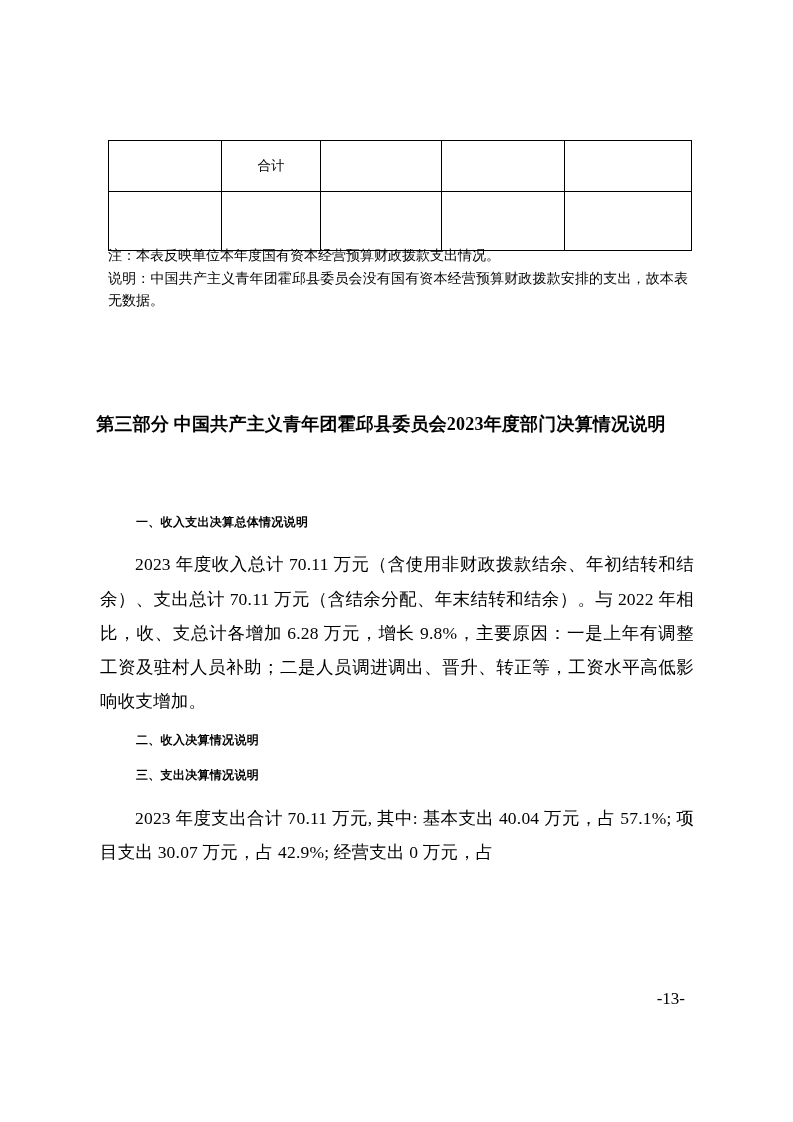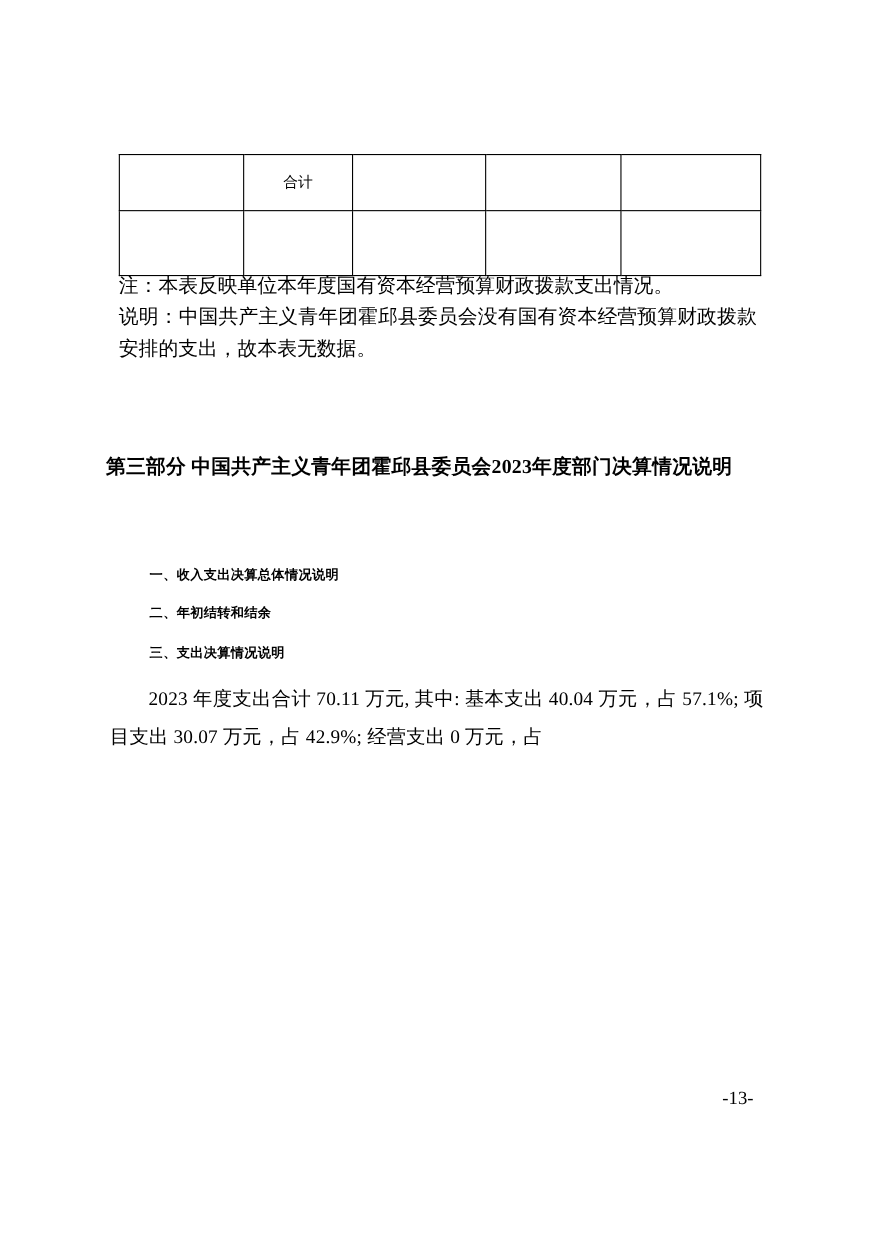--- a/index.html
+++ b/index.html
@@ -52,23 +52,23 @@
   .col3 { width: 120px; }
   .col4 { width: 122px; }
   .col5 { width: 126px; }
 
   
   .notes {
     position: absolute;
     left: 108px;
     top: 245px;
     width: 580px;
-    font-size: 18px;
+    font-size: 14px;
     line-height: 1.62;
-    font-family: Liberation Sans, sans-serif;
+    font-family: Liberation Serif, serif;
   }
   .notes p {
     margin: 0;
     text-align: justify;
   }
 
   
   .sec-title {
     position: absolute;
     left: 84px;
@@ -145,22 +145,23 @@
 
   <div class="notes">
     <p>注：本表反映单位本年度国有资本经营预算财政拨款支出情况。</p>
     <p>说明：中国共产主义青年团霍邱县委员会没有国有资本经营预算财政拨款安排的支出，故本表无数据。</p>
   </div>
 
   <div class="sec-title">第三部分 中国共产主义青年团霍邱县委员会2023年度部门决算情况说明</div>
 
   <div class="content">
     <p class="sub-head">一、收入支出决算总体情况说明</p>
+    <p class="para">2023 年度收入总计 70.11 万元（含使用非财政拨款结余、年初结转和结余）、支出总计 70.11 万元（含结余分配、年末结转和结余）。与 2022 年相比，收、支总计各增加 6.28 万元，增长 9.8%，主要原因：一是上年有调整工资及驻村人员补助；二是人员调进调出、晋升、转正等，工资水平高低影响收支增加。</p>
 
-    <p class="sub-head">二、年初结转和结余</p>
+    <p class="sub-head">二、收入决算情况说明</p>
 
     <p class="sub-head">三、支出决算情况说明</p>
     <p class="para">2023 年度支出合计 70.11 万元, 其中: 基本支出 40.04 万元，占 57.1%; 项目支出 30.07 万元，占 42.9%; 经营支出 0 万元，占</p>
   </div>
 
   <div class="page-num">-13-</div>
 
 </div>
 
 </body></html>

